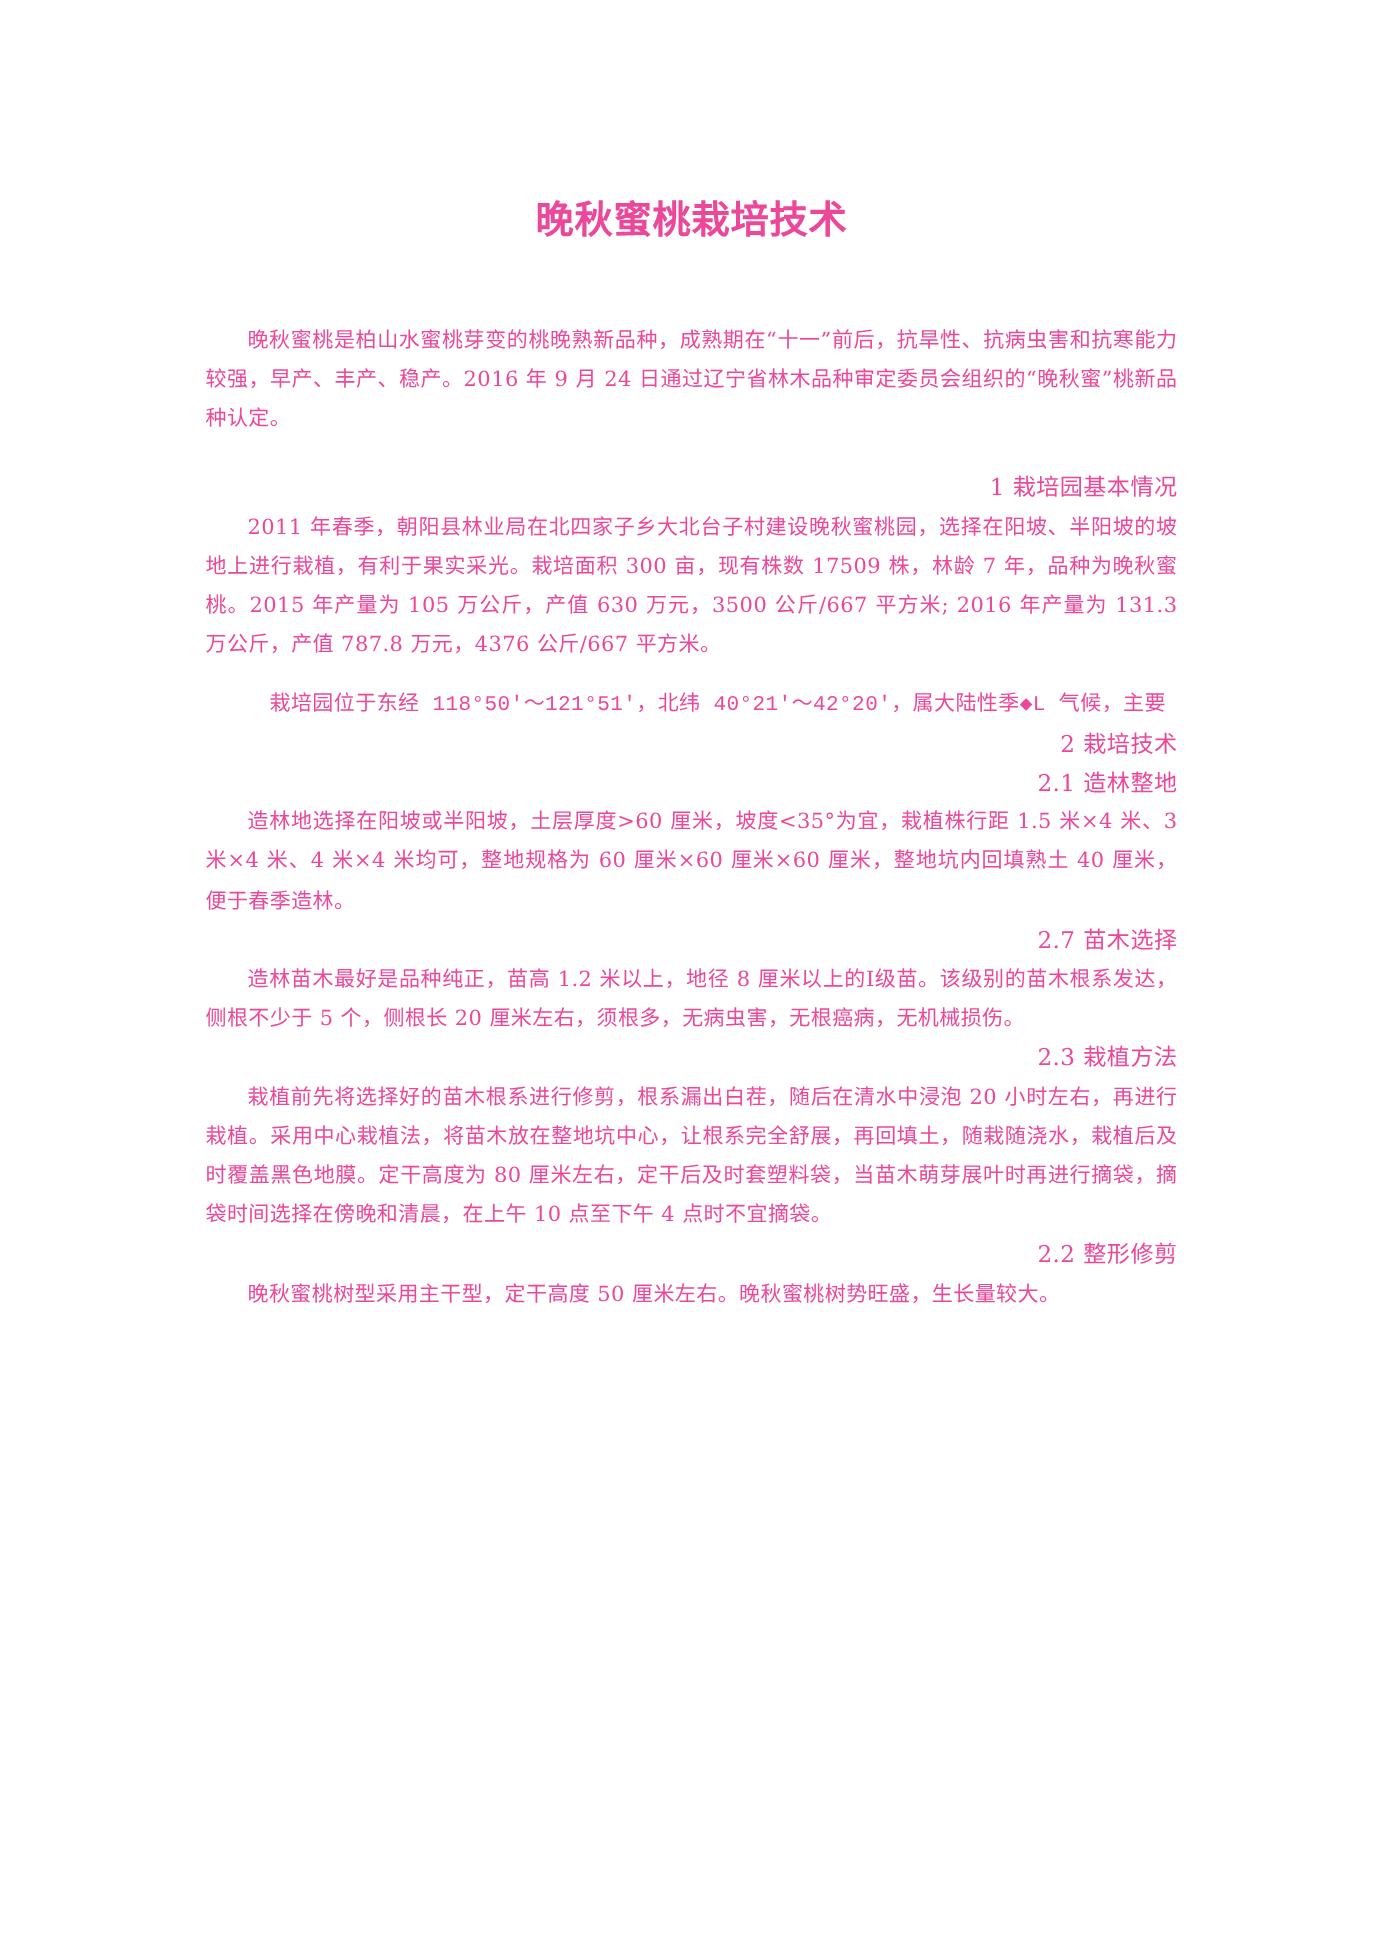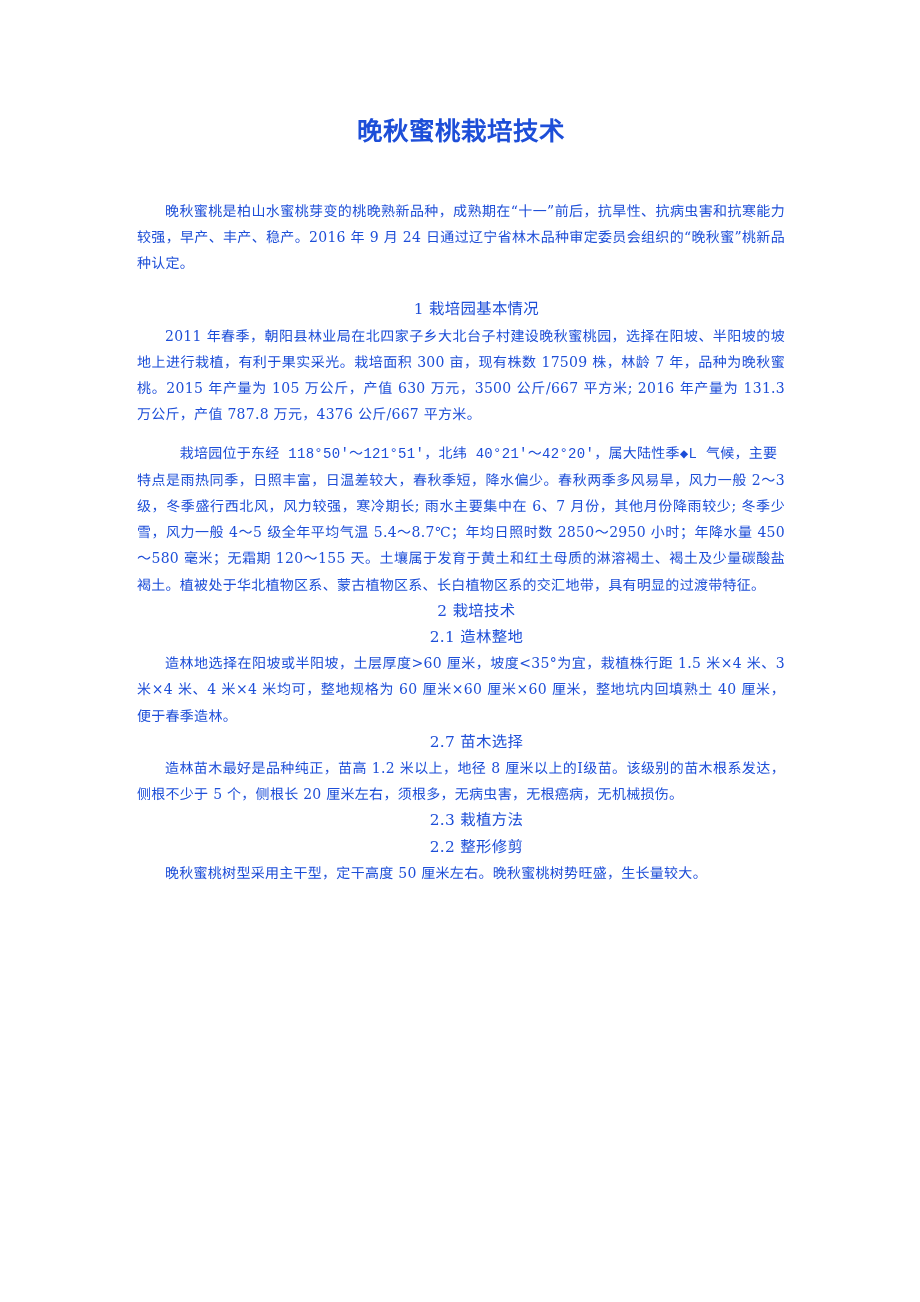--- a/index.html
+++ b/index.html
@@ -5,26 +5,26 @@
 <style>
   html, body {
     margin: 0;
     padding: 0;
     background: #ffffff;
   }
   .page {
     position: relative;
     width: 920px;
     height: 956px;
-    margin: 0 auto;
+    margin: 16px auto;
     background: #ffffff;
     box-sizing: border-box;
     overflow: hidden;
     font-family: "DejaVu Serif", "Liberation Serif", serif;
-    color: #1d4ed8;
+    color: #ec4899;
     -webkit-font-smoothing: antialiased;
   }
   .content {
     position: absolute;
     left: 137px;
     top: 0;
     width: 648px;
   }
   .doc-title {
     font-family: "DejaVu Sans", "Liberation Sans", sans-serif;
@@ -54,21 +54,21 @@
   }
   p.indent3 {
     text-indent: 3.05em;
     font-family: Liberation Mono, monospace;
   }
   p.heading {
     text-indent: 2em;
     margin: 0;
     font-size: 15.4px;
     line-height: 26.2px;
-    text-align: center;
+    text-align: right;
     letter-spacing: 0.02em;
   }
   .gap-sm { height: 13px; }
   .gap-md { height: 20px; }
   .spaced-para {
     line-height: 31px;
   }
 </style>
 </head>
 <body>
@@ -85,34 +85,34 @@
       <div class="gap-md"></div>
 
       <p class="heading">1  栽培园基本情况</p>
 
       <p class="para indent2">2011 年春季，朝阳县林业局在北四家子乡大北台子村建设晚秋蜜桃园，选择在阳坡、半阳坡的坡地上进行栽植，有利于果实采光。栽培面积 300 亩，现有株数 17509 株，林龄 7 年，品种为晚秋蜜桃。2015 年产量为 105 万公斤，产值 630 万元，3500 公斤/667 平方米; 2016 年产量为 131.3 万公斤，产值 787.8 万元，4376 公斤/667 平方米。</p>
 
       <div class="gap-sm"></div>
 
       <p class="para indent3 spaced-para">栽培园位于东经 118°50′～121°51′，北纬 40°21′～42°20′，属大陆性季◆L 气候，主要</p>
 
-      <p class="para">特点是雨热同季，日照丰富，日温差较大，春秋季短，降水偏少。春秋两季多风易旱，风力一般 2～3 级，冬季盛行西北风，风力较强，寒冷期长; 雨水主要集中在 6、7 月份，其他月份降雨较少; 冬季少雪，风力一般 4～5 级全年平均气温 5.4～8.7℃；年均日照时数 2850～2950 小时；年降水量 450～580 毫米；无霜期 120～155 天。土壤属于发育于黄土和红土母质的淋溶褐土、褐土及少量碳酸盐褐土。植被处于华北植物区系、蒙古植物区系、长白植物区系的交汇地带，具有明显的过渡带特征。</p>
 
       <p class="heading">2  栽培技术</p>
 
       <p class="heading">2.1  造林整地</p>
 
       <p class="para indent2">造林地选择在阳坡或半阳坡，土层厚度&gt;60 厘米，坡度&lt;35°为宜，栽植株行距 1.5 米×4 米、3 米×4 米、4 米×4 米均可，整地规格为 60 厘米×60 厘米×60 厘米，整地坑内回填熟土 40 厘米，便于春季造林。</p>
 
       <p class="heading">2.7  苗木选择</p>
 
       <p class="para indent2">造林苗木最好是品种纯正，苗高 1.2 米以上，地径 8 厘米以上的Ⅰ级苗。该级别的苗木根系发达，侧根不少于 5 个，侧根长 20 厘米左右，须根多，无病虫害，无根癌病，无机械损伤。</p>
 
       <p class="heading">2.3  栽植方法</p>
 
+      <p class="para indent2">栽植前先将选择好的苗木根系进行修剪，根系漏出白茬，随后在清水中浸泡 20 小时左右，再进行栽植。采用中心栽植法，将苗木放在整地坑中心，让根系完全舒展，再回填土，随栽随浇水，栽植后及时覆盖黑色地膜。定干高度为 80 厘米左右，定干后及时套塑料袋，当苗木萌芽展叶时再进行摘袋，摘袋时间选择在傍晚和清晨，在上午 10 点至下午 4 点时不宜摘袋。</p>
 
 
 
       <p class="heading">2.2  整形修剪</p>
 
       <p class="para indent2">晚秋蜜桃树型采用主干型，定干高度 50 厘米左右。晚秋蜜桃树势旺盛，生长量较大。</p>
 
     </div>
   </div>
 </div>

